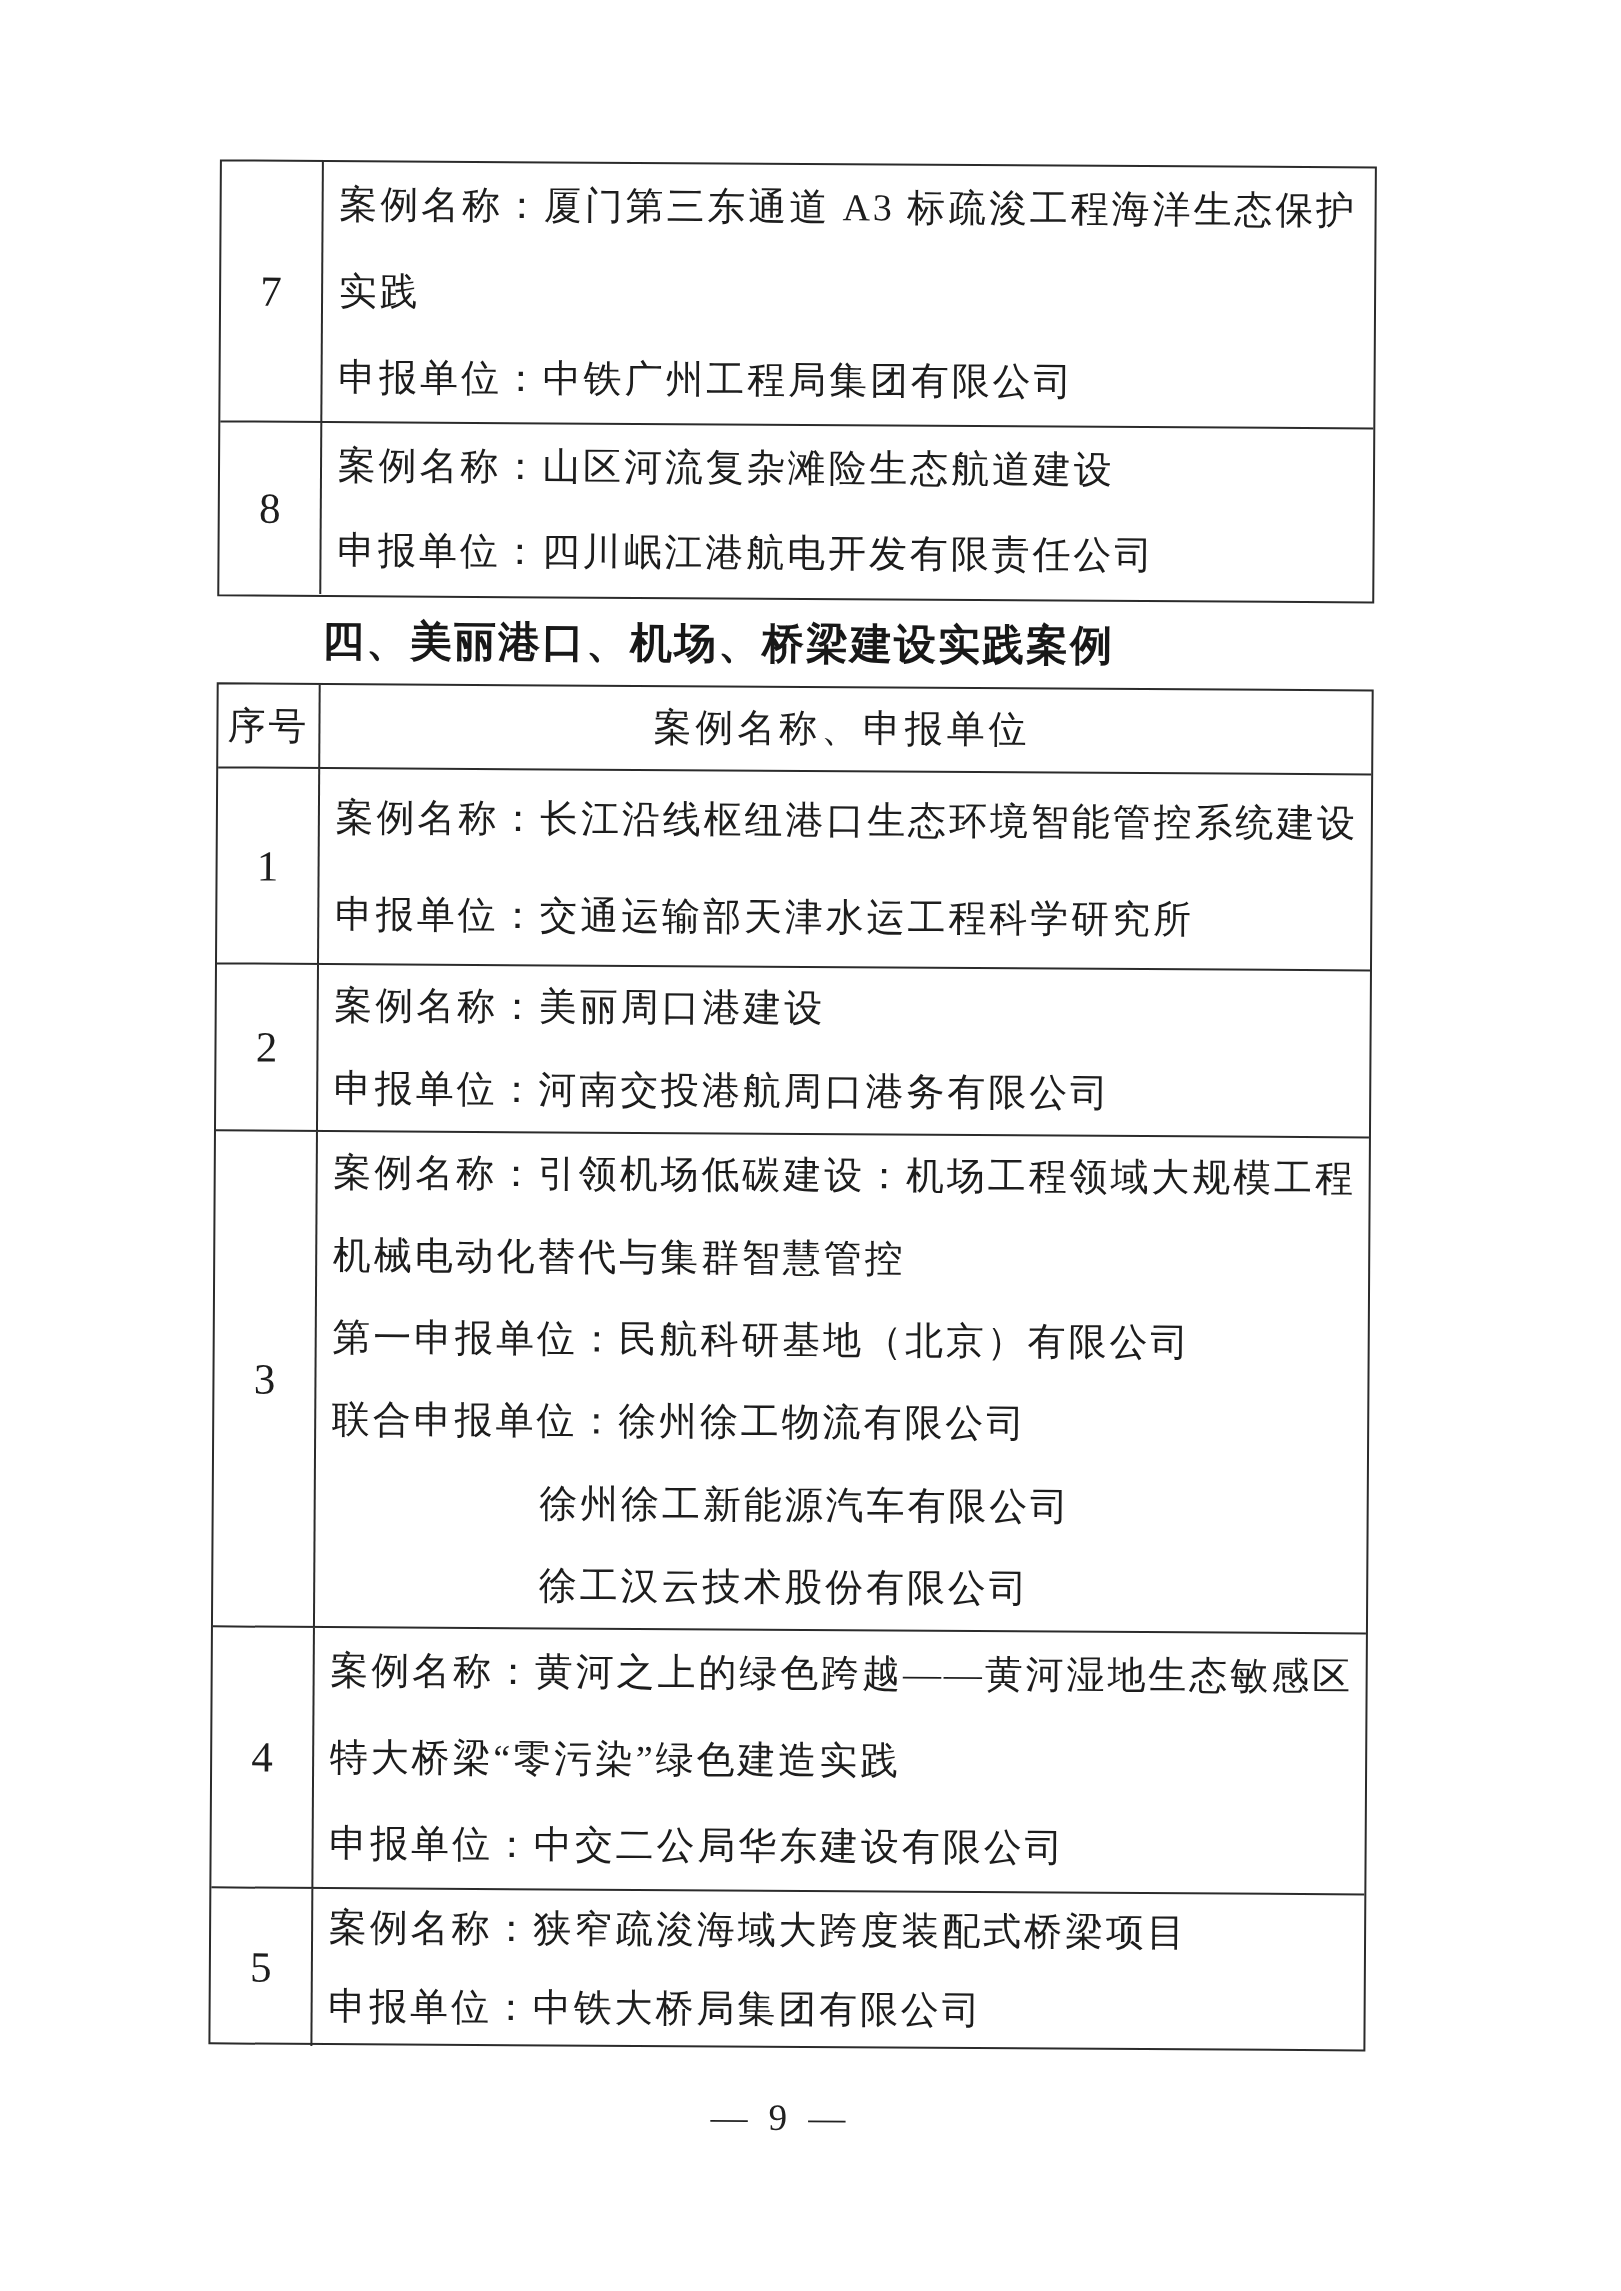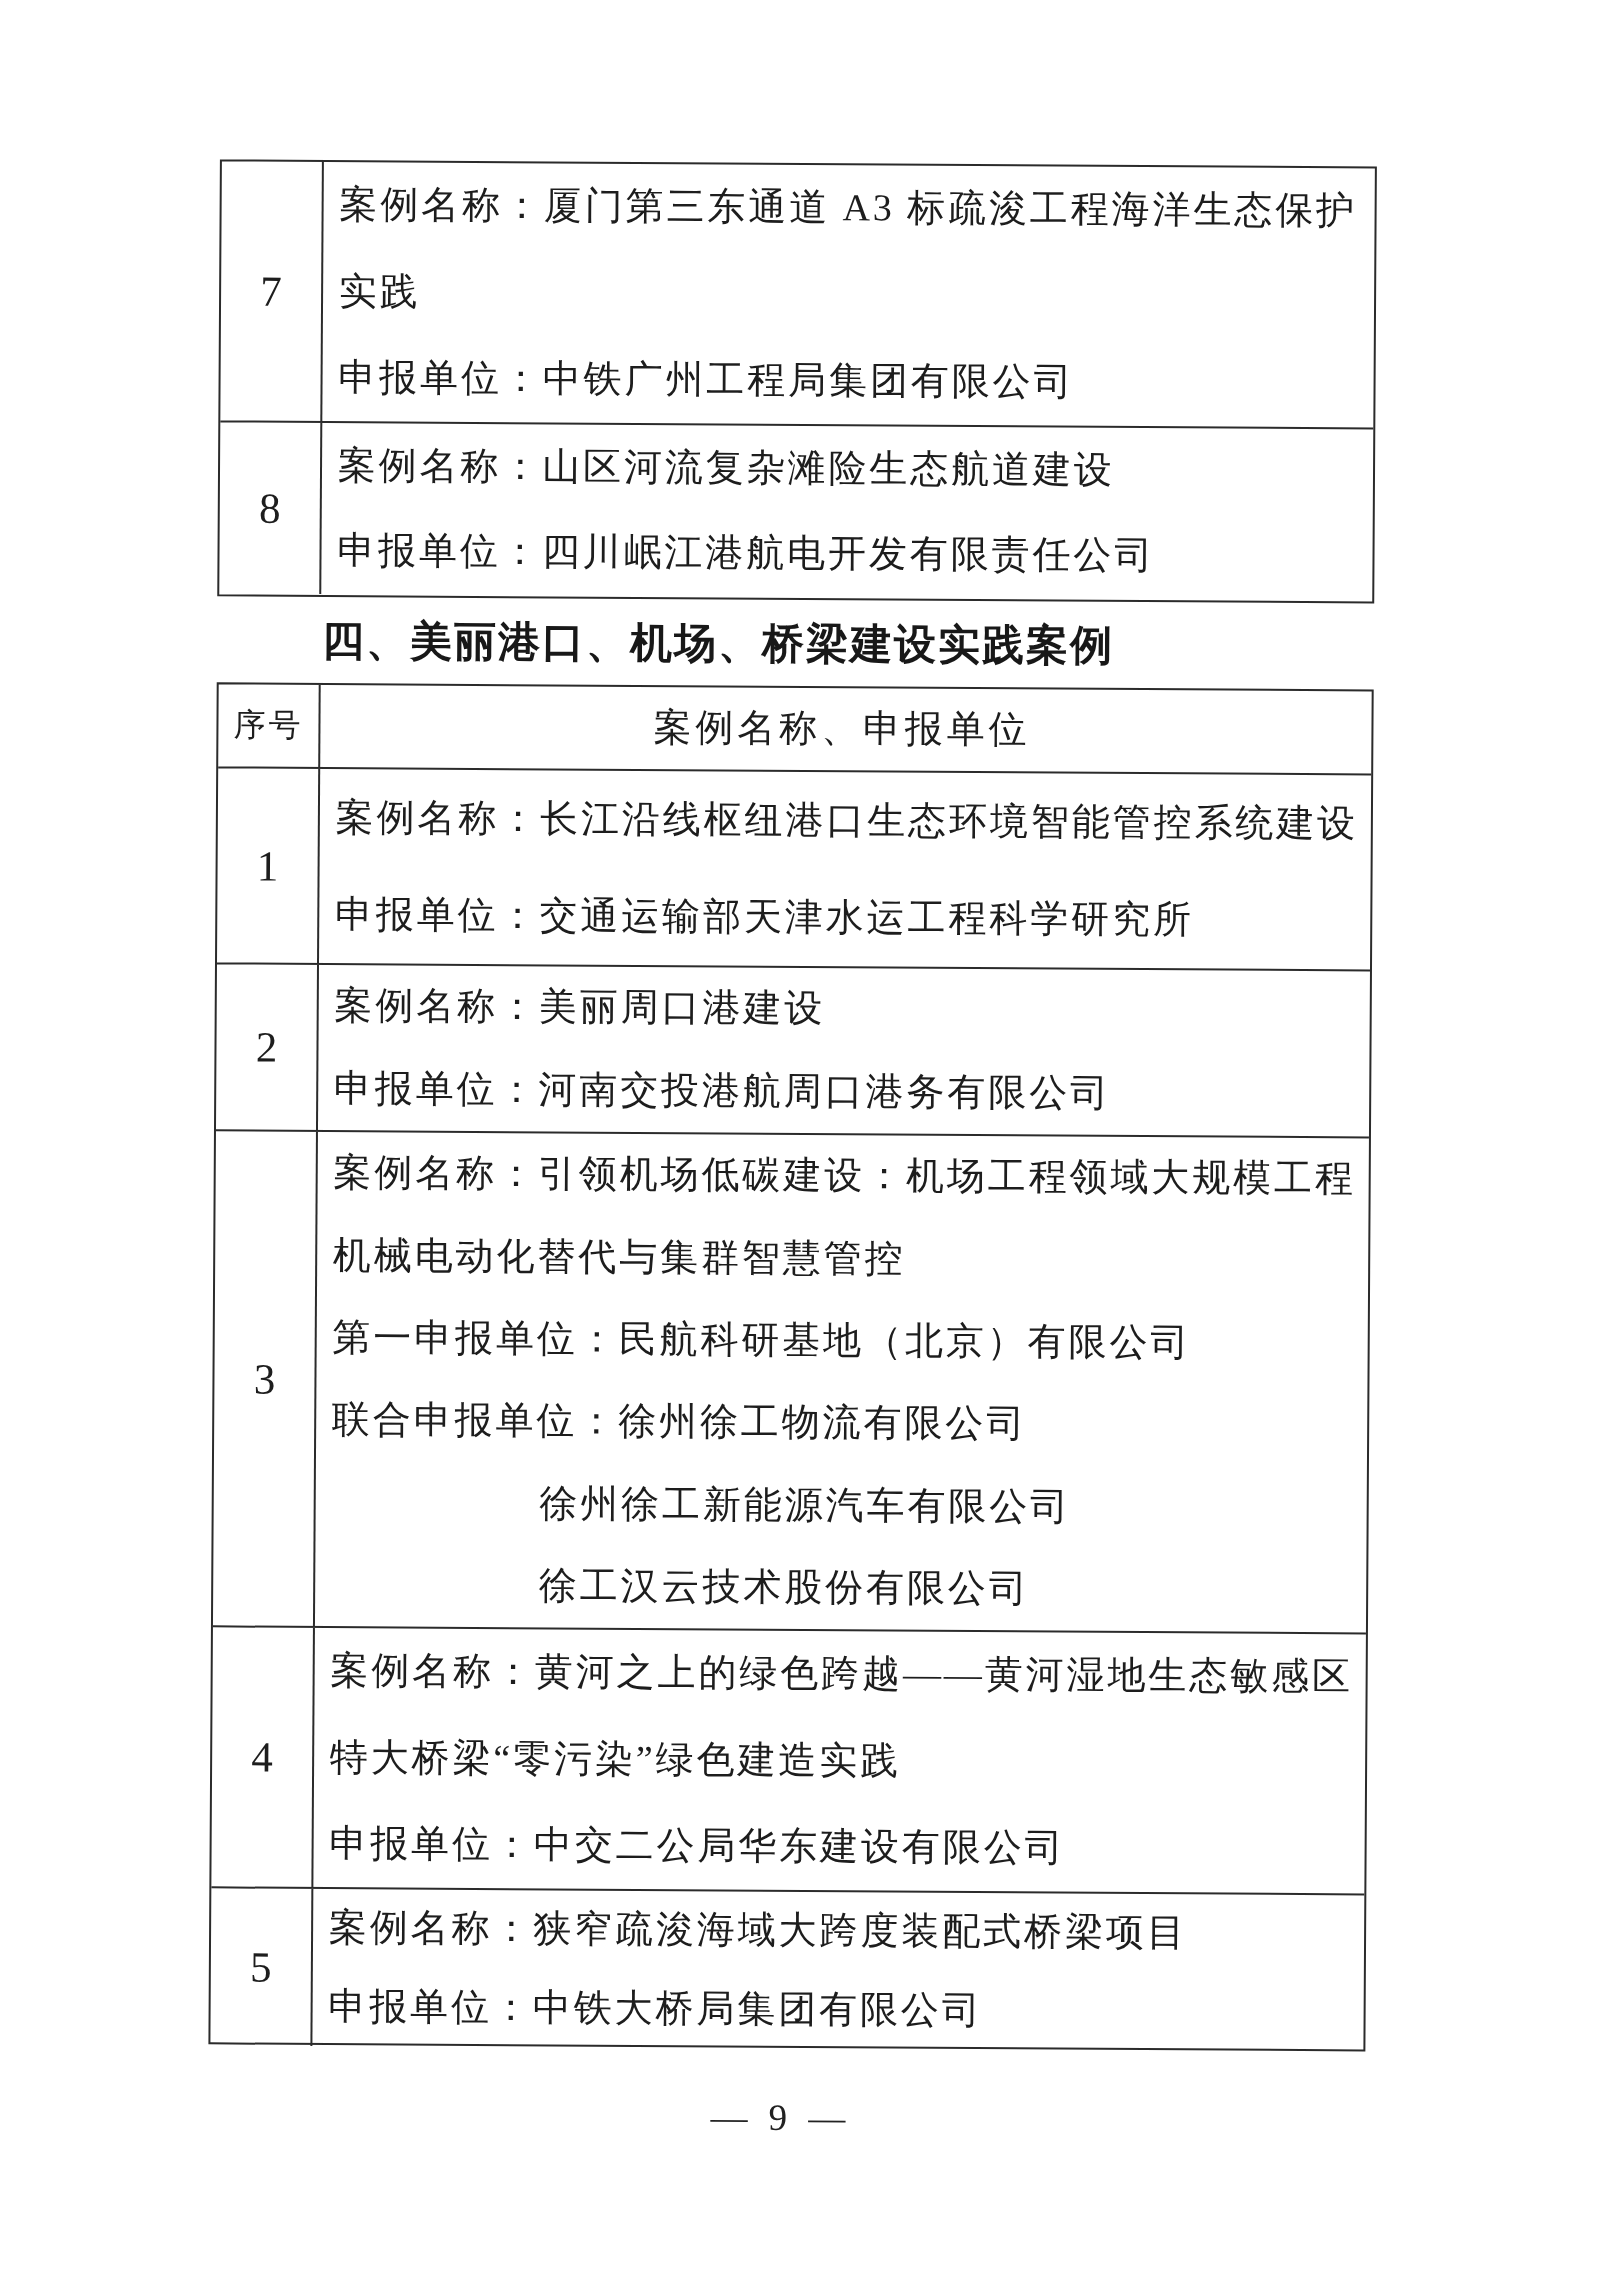--- a/index.html
+++ b/index.html
@@ -46,21 +46,21 @@
   }
   .line{
     font-size:38px;
     letter-spacing:2.9px;
     white-space:nowrap;
     line-height:1.2;
   }
   .line.indent{ text-indent:208px; }
   .hdr .cell.content{align-items:center;}
   .hdr .line{letter-spacing:3.9px;}
-  .hdr .cell.num{font-size:32px;letter-spacing:2.9px;}
+  .hdr .cell.num{font-size:38px;letter-spacing:2.9px;}
   
   .r7{height:259px;}
   .r8{height:173px;}
   
   .rh {height:82px;}
   .r1{height:196px;}
   .r2{height:167px;}
   .r3{height:496px;}
   .r4{height:261px;}
   .r5{height:159px;}

